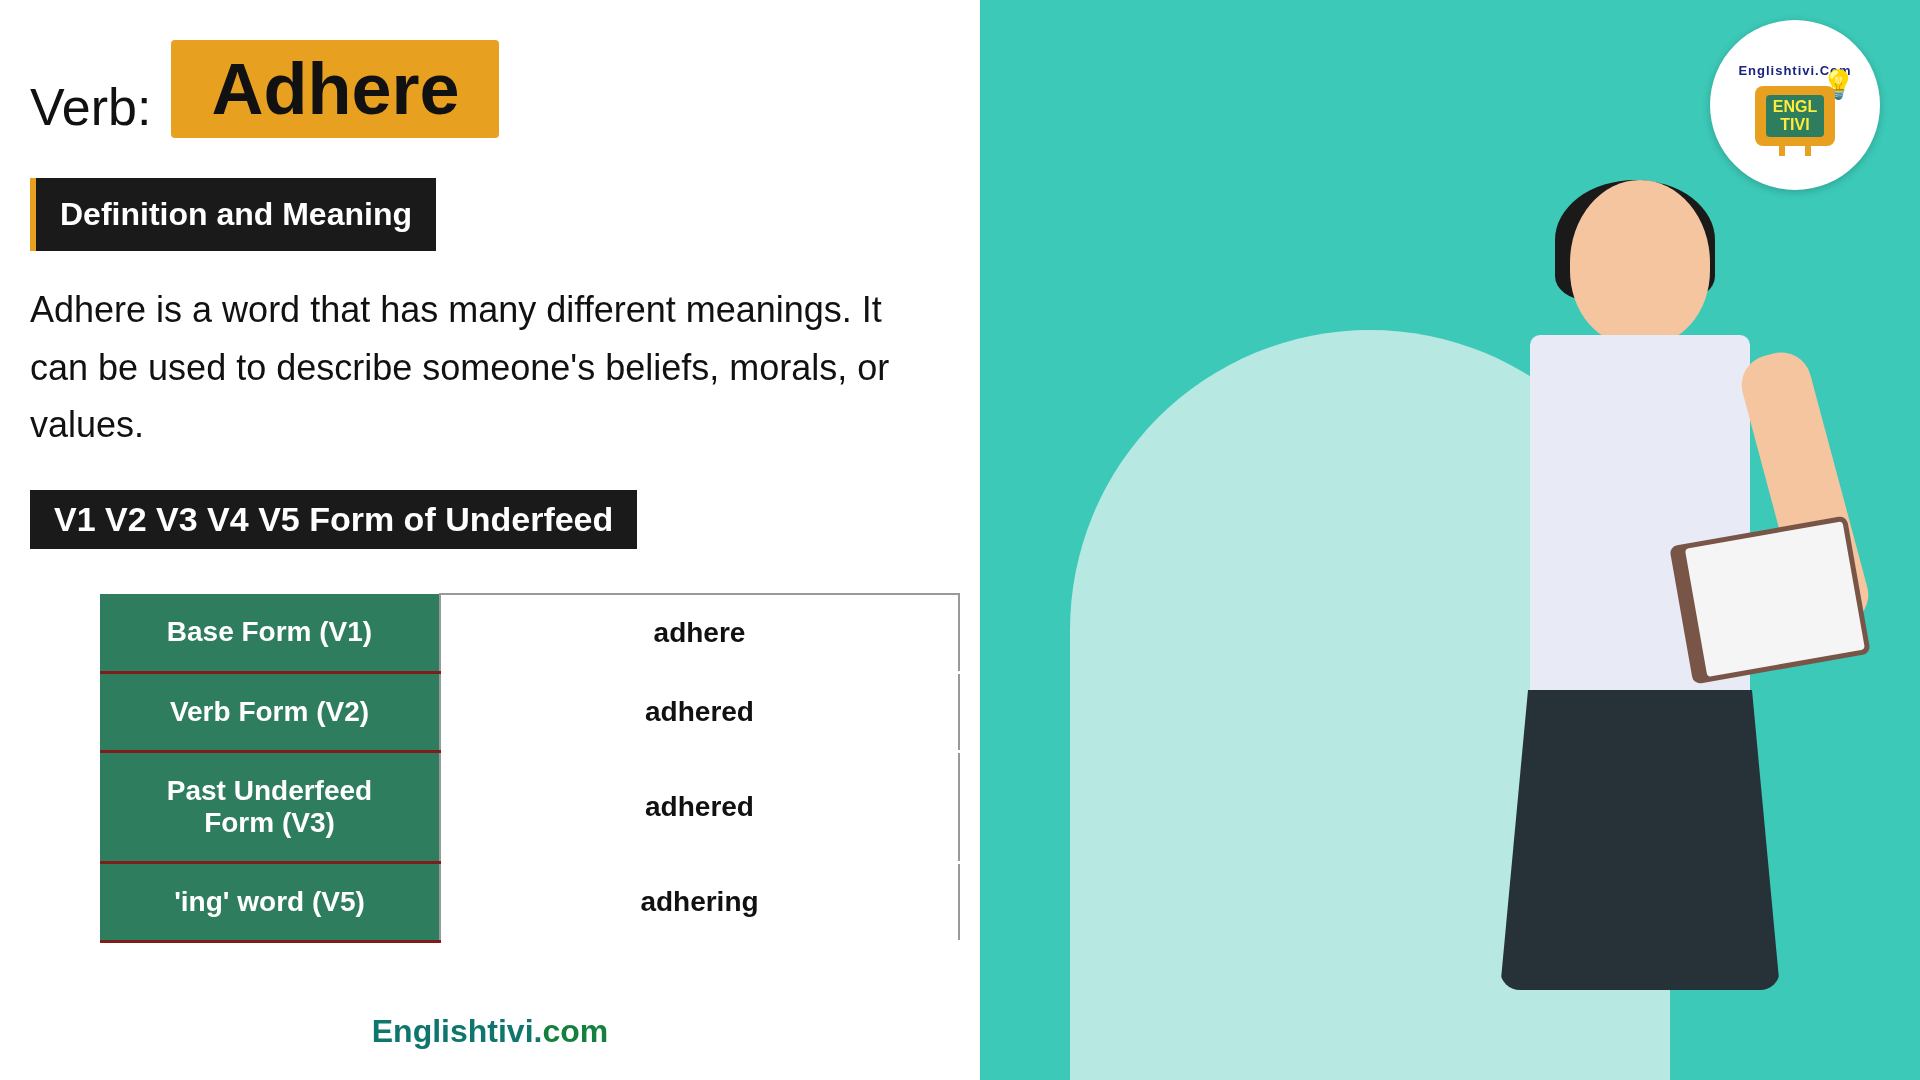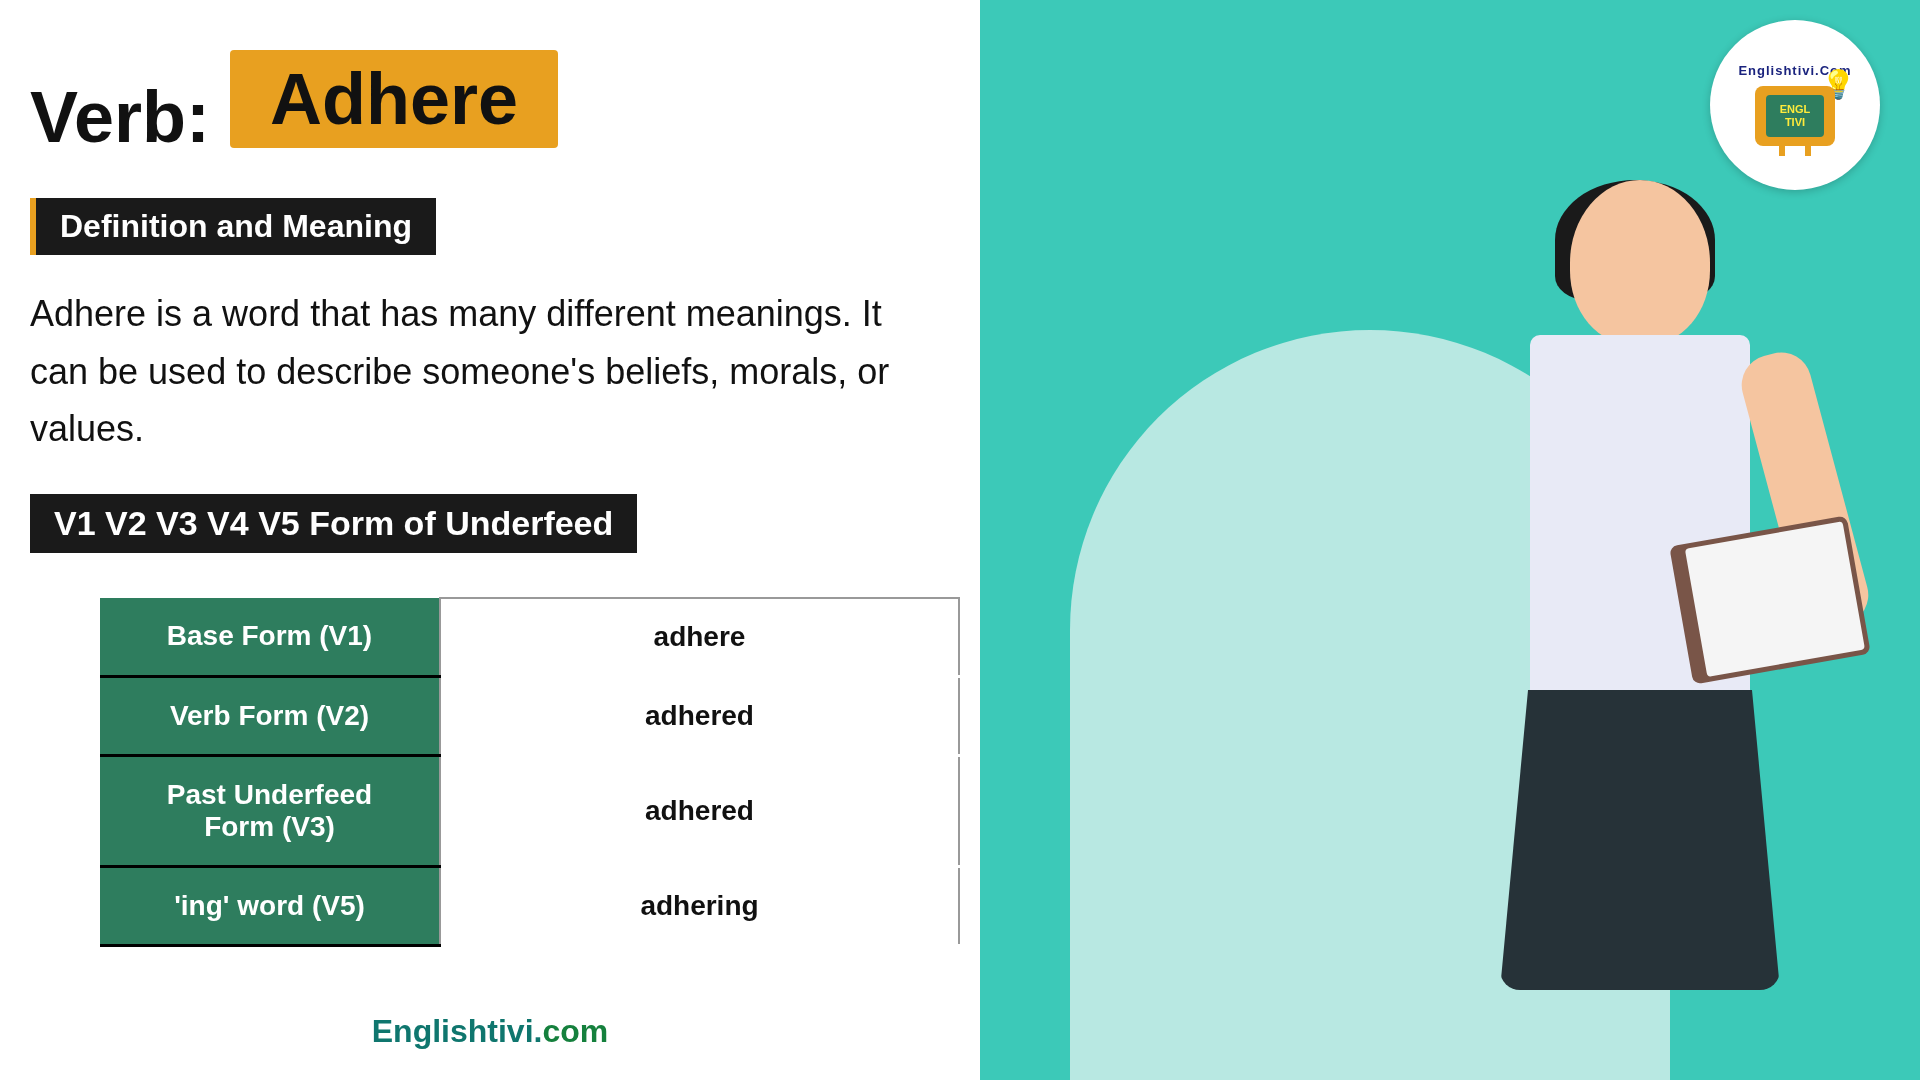--- a/index.html
+++ b/index.html
@@ -38,22 +38,22 @@
 
     
     .title-row {
       display: flex;
       align-items: center;
       gap: 20px;
       margin-bottom: 40px;
     }
 
     .verb-label {
-      font-size: 72px;
-      font-weight: 700;
+      font-size: 52px;
+      font-weight: 400;
       color: #111;
       margin-top: 36px;
     }
 
     .verb-word-box {
       background: #e8a020;
       padding: 8px 40px;
       border-radius: 4px;
     }
 
@@ -63,21 +63,21 @@
       color: #111;
     }
 
     
     .definition-heading {
       display: inline-block;
       background: #1a1a1a;
       color: #ffffff;
       font-size: 32px;
       font-weight: 700;
-      padding: 10px 24px;
+      padding: 18px 24px;
       margin-bottom: 30px;
       border-left: 6px solid #e8a020;
     }
 
     
     .description {
       font-size: 36px;
       color: #111;
       line-height: 1.6;
       margin-bottom: 36px;
@@ -110,21 +110,21 @@
       padding: 22px 30px;
       font-size: 28px;
       font-weight: 700;
     }
 
     .verb-table .label-cell {
       background: #2e7d5e;
       color: #ffffff;
       width: 340px;
       text-align: center;
-      border-bottom: 3px solid #000000;
+      border-bottom: 3px solid #7f1d1d;
     }
 
     .verb-table .value-cell {
       background: #ffffff;
       color: #111;
       border: 2px solid #999;
       text-align: center;
     }
 
     
@@ -193,21 +193,21 @@
       width: 58px;
       height: 42px;
       background: #2e7d5e;
       border-radius: 4px;
       display: flex;
       align-items: center;
       justify-content: center;
     }
 
     .logo-tv-text {
-      font-size: 11px;
+      font-size: 16px;
       font-weight: 900;
       color: #ffeb3b;
       text-align: center;
       line-height: 1.1;
     }
 
     .logo-tv-legs {
       position: absolute;
       bottom: -10px;
       left: 50%;

